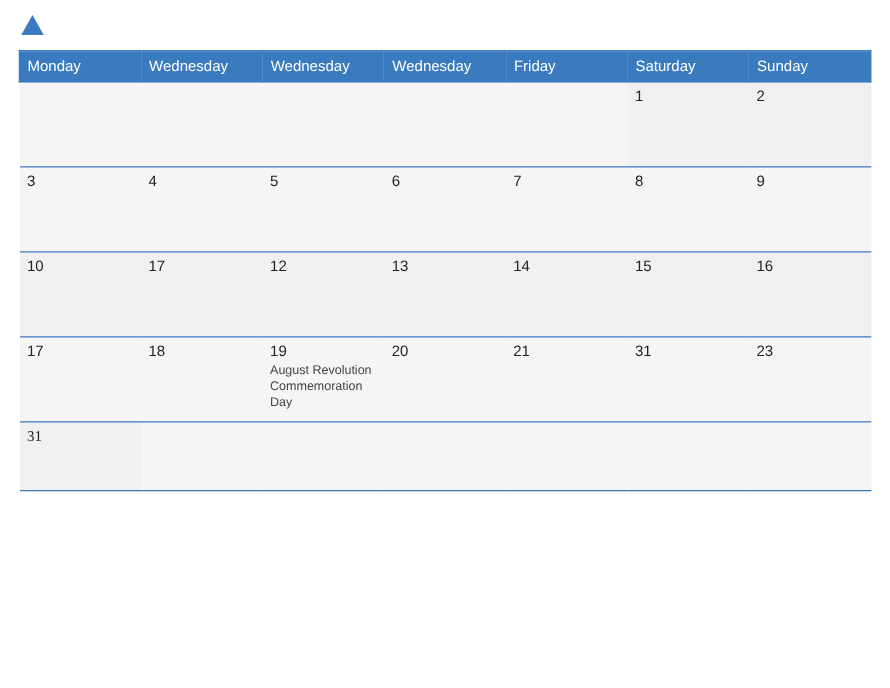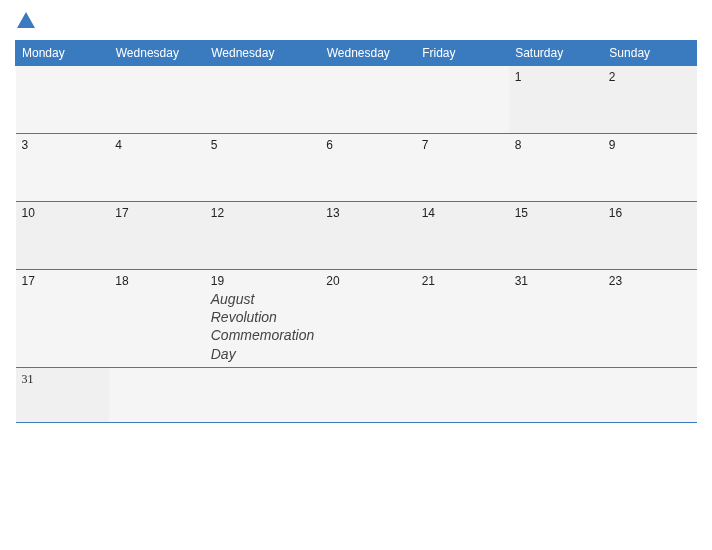--- a/index.html
+++ b/index.html
@@ -89,25 +89,24 @@
     }
     .calendar tbody td.empty {
       background: #f5f5f5;
     }
     .day-num {
       font-size: 12px;
       color: #222;
       display: block;
     }
     .holiday {
-      font-size: 14px;
+      font-size: 10px;
       color: #444;
       margin-top: 2px;
       line-height: 1.3;
-      font-style: italic;
     }
     
     .calendar tbody tr:last-child td {
       height: 55px;
     }
     .calendar tbody tr.last-row td {
       height: 55px;
       font-family: Liberation Serif, serif;
     }
   </style>

